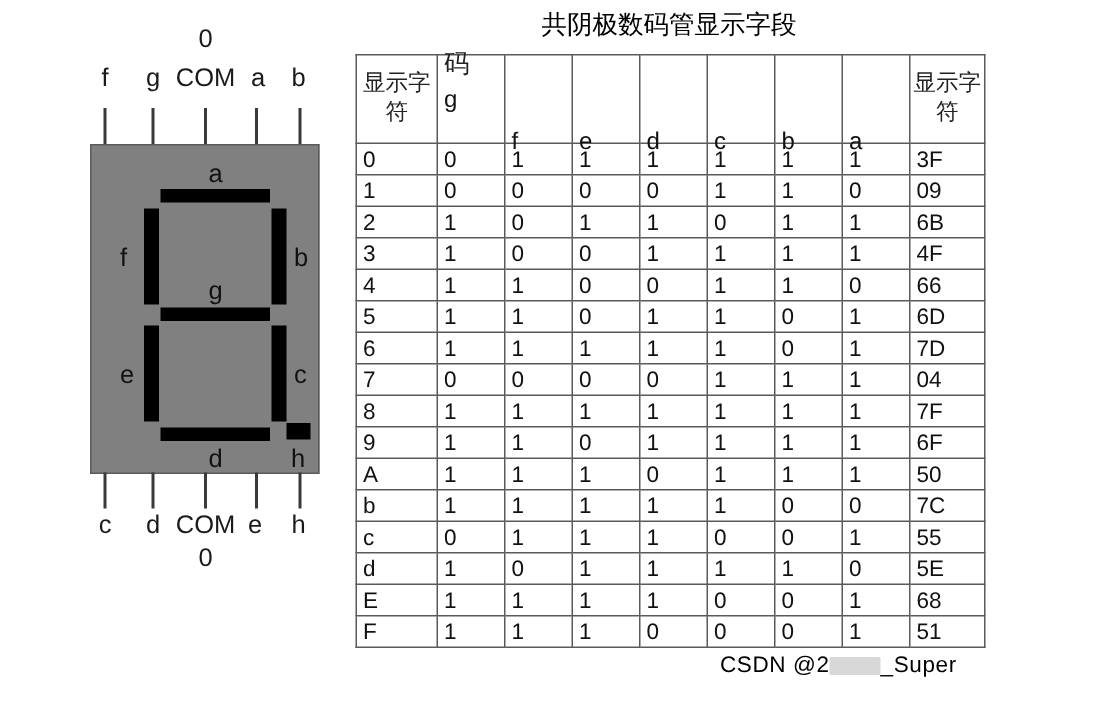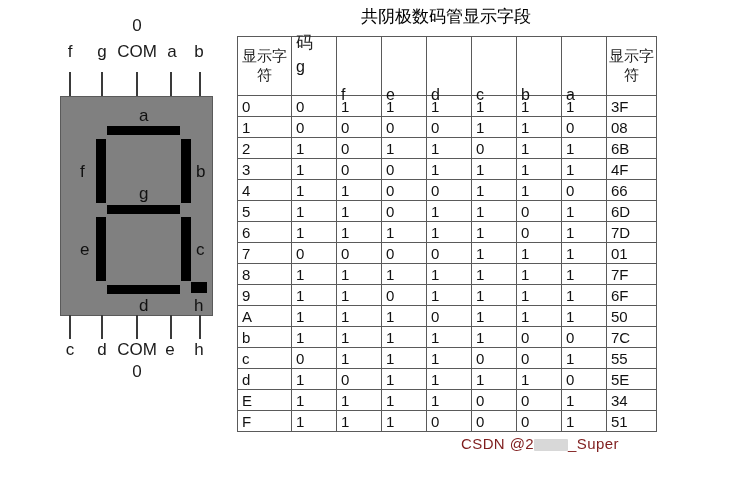--- a/index.html
+++ b/index.html
@@ -150,25 +150,25 @@
     font-size: 16px;
     line-height: 16px;
   }
   .col-char { width: 54px; }
   .col-bit  { width: 45px; }
   .col-hex  { width: 50px; }
 
   
   #watermark {
     position: absolute;
-    left: 461px;
+    left: 480px;
     top: 436px;
     font-size: 15px;
     line-height: 15px;
-    color: #7f1d1d;
+    color: #000000;
     letter-spacing: 0.4px;
     white-space: nowrap;
     pointer-events: none;
   }
   #watermark .blur {
     display: inline-block;
     width: 34px;
     height: 12px;
     background: #d8d8d8;
     vertical-align: middle;
@@ -301,21 +301,21 @@
         </tr>
         <tr>
           <td class="col-char">1</td>
           <td class="col-bit">0</td>
           <td class="col-bit">0</td>
           <td class="col-bit">0</td>
           <td class="col-bit">0</td>
           <td class="col-bit">1</td>
           <td class="col-bit">1</td>
           <td class="col-bit">0</td>
-          <td class="col-hex">08</td>
+          <td class="col-hex">09</td>
         </tr>
         <tr>
           <td class="col-char">2</td>
           <td class="col-bit">1</td>
           <td class="col-bit">0</td>
           <td class="col-bit">1</td>
           <td class="col-bit">1</td>
           <td class="col-bit">0</td>
           <td class="col-bit">1</td>
           <td class="col-bit">1</td>
@@ -367,21 +367,21 @@
         </tr>
         <tr>
           <td class="col-char">7</td>
           <td class="col-bit">0</td>
           <td class="col-bit">0</td>
           <td class="col-bit">0</td>
           <td class="col-bit">0</td>
           <td class="col-bit">1</td>
           <td class="col-bit">1</td>
           <td class="col-bit">1</td>
-          <td class="col-hex">01</td>
+          <td class="col-hex">04</td>
         </tr>
         <tr>
           <td class="col-char">8</td>
           <td class="col-bit">1</td>
           <td class="col-bit">1</td>
           <td class="col-bit">1</td>
           <td class="col-bit">1</td>
           <td class="col-bit">1</td>
           <td class="col-bit">1</td>
           <td class="col-bit">1</td>
@@ -444,21 +444,21 @@
         </tr>
         <tr>
           <td class="col-char">E</td>
           <td class="col-bit">1</td>
           <td class="col-bit">1</td>
           <td class="col-bit">1</td>
           <td class="col-bit">1</td>
           <td class="col-bit">0</td>
           <td class="col-bit">0</td>
           <td class="col-bit">1</td>
-          <td class="col-hex">34</td>
+          <td class="col-hex">68</td>
         </tr>
         <tr>
           <td class="col-char">F</td>
           <td class="col-bit">1</td>
           <td class="col-bit">1</td>
           <td class="col-bit">1</td>
           <td class="col-bit">0</td>
           <td class="col-bit">0</td>
           <td class="col-bit">0</td>
           <td class="col-bit">1</td>

